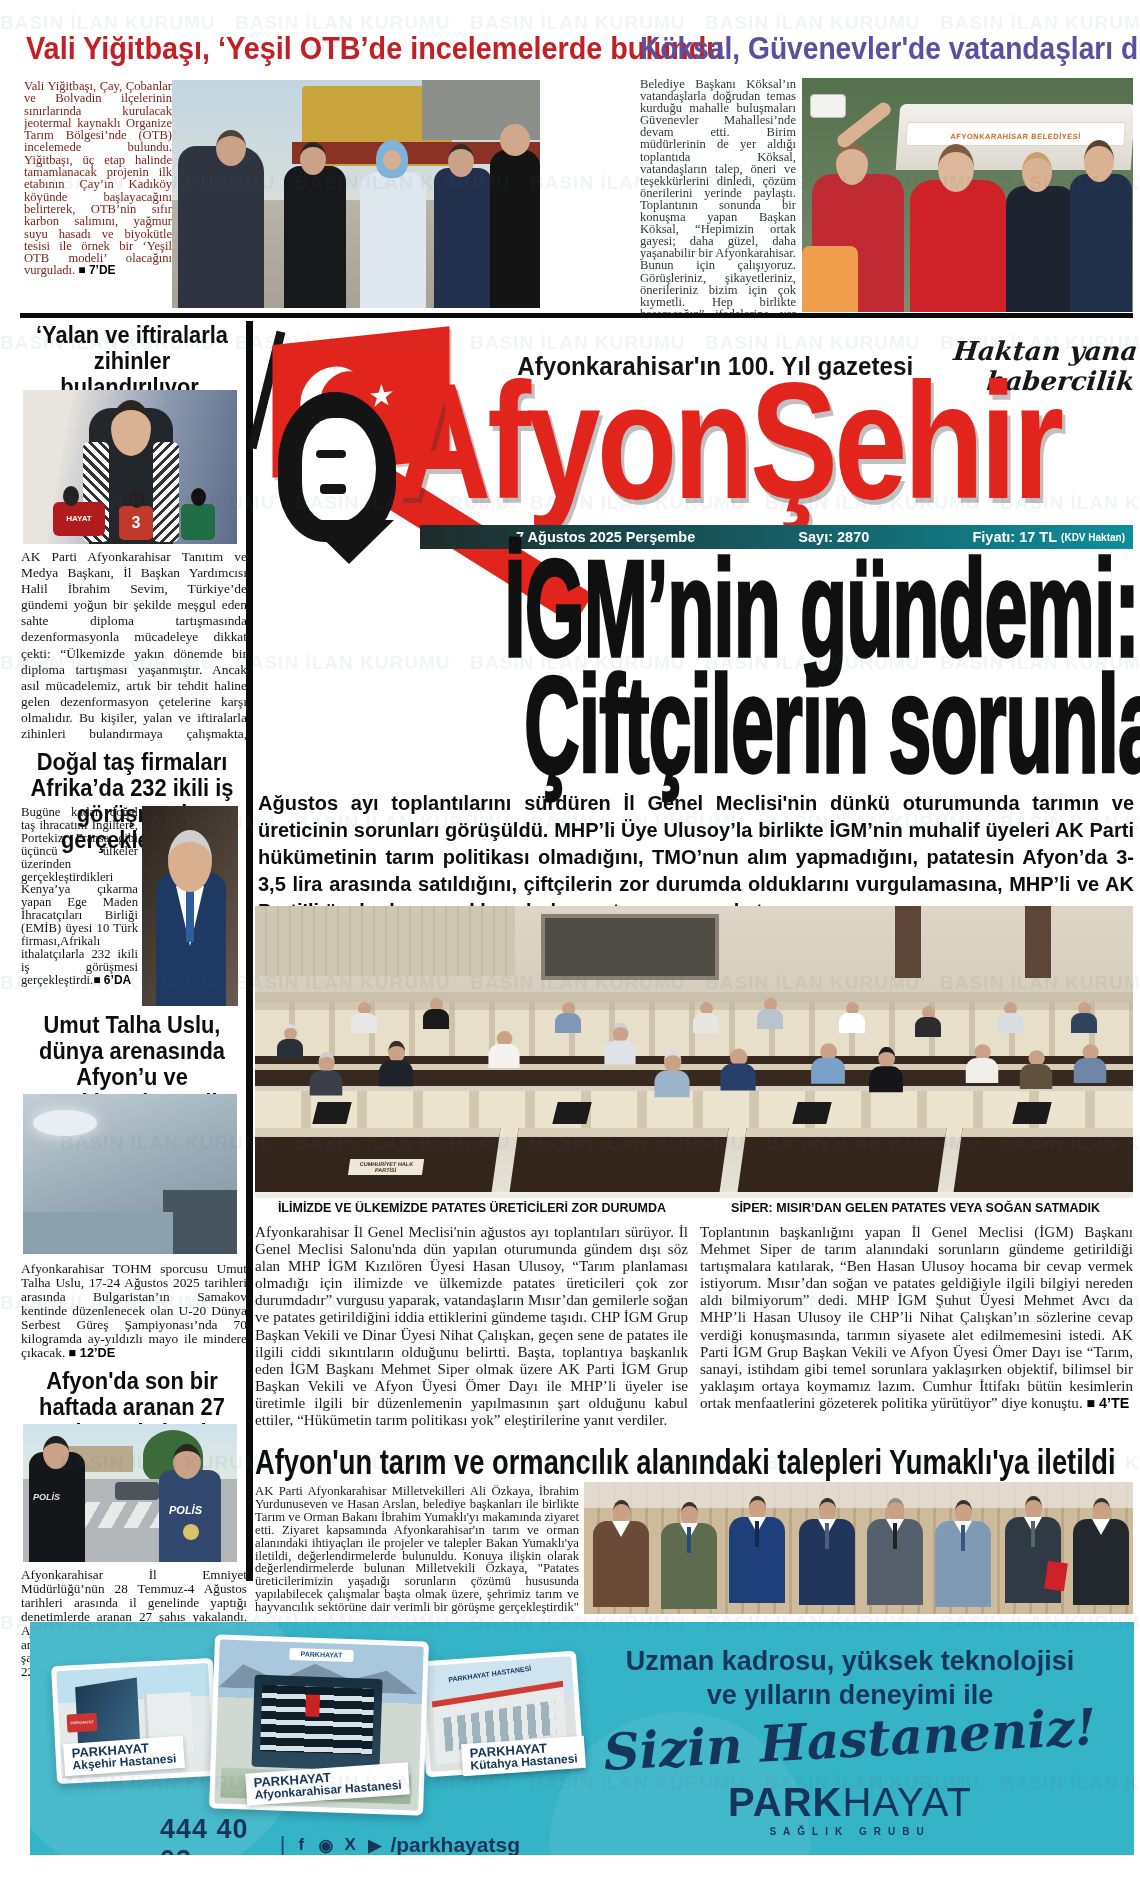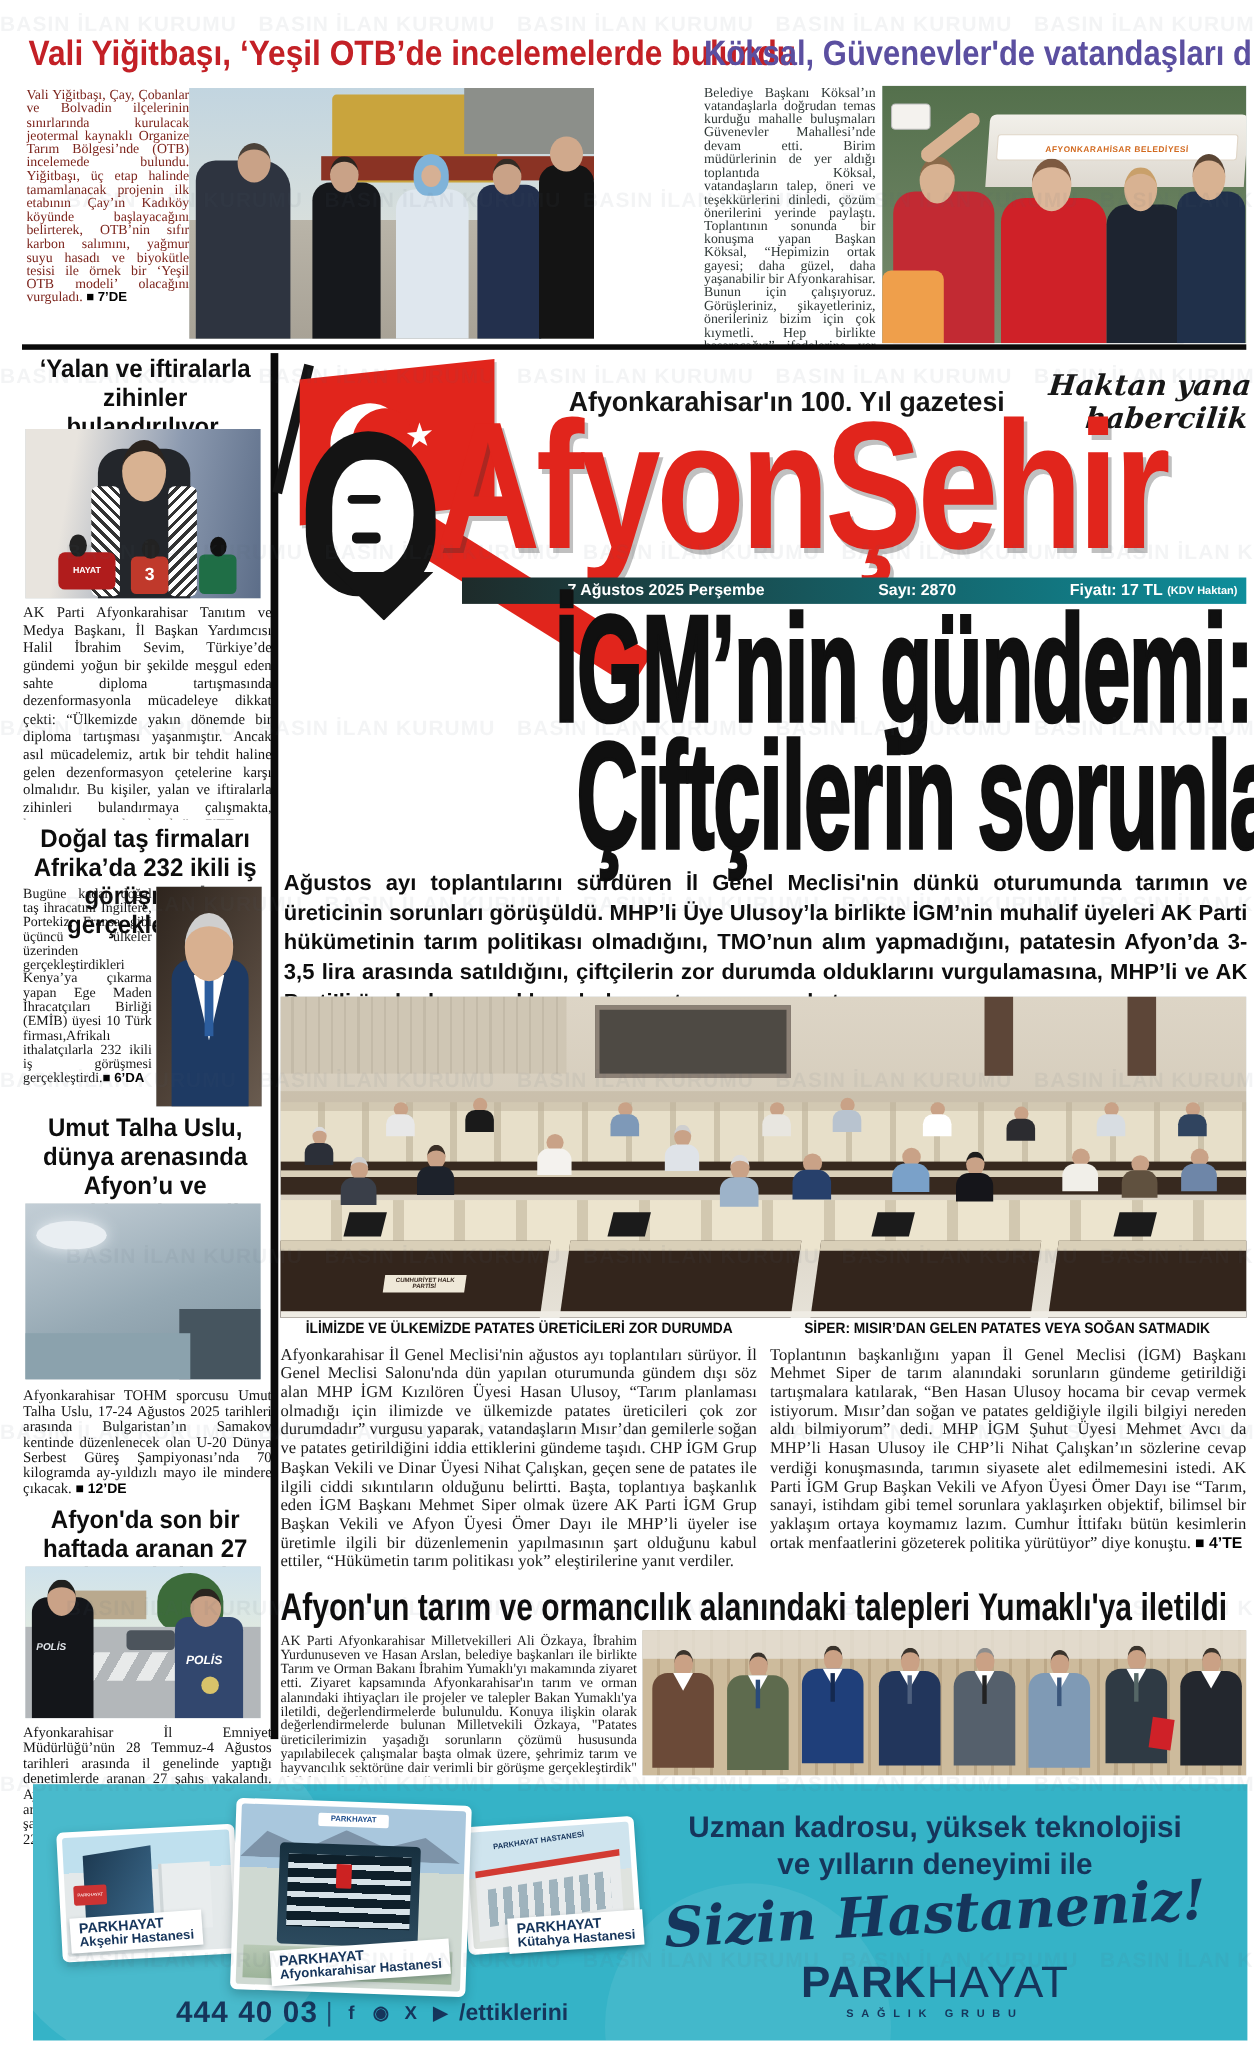--- a/index.html
+++ b/index.html
@@ -476,21 +476,21 @@
         <div class="l2">Kütahya Hastanesi</div>
       </div>
 
     <div class="abs ad-nav" style="left:130px;top:192px;width:360px;display:flex;align-items:center;gap:7px">
       <span style="font-weight:bold;font-size:27px;letter-spacing:1px">444 40 03</span>
       <span style="font-size:24px;font-weight:300;opacity:.8">|</span>
       <span class="sicon">f</span>
       <span class="sicon">◉</span>
       <span class="sicon">X</span>
       <span class="sicon">▶</span>
-      <span style="font-weight:bold;font-size:21px">/ettiklerini</span>
+      <span style="font-weight:bold;font-size:21px">/parkhayatsg</span>
     </div>
 
     <div class="abs ad-nav" style="left:555px;top:58px;width:530px;text-align:center;font-weight:bold;font-size:27px">ve yılların deneyimi ile</div>
     <div class="abs ad-nav" style="left:555px;top:24px;width:530px;text-align:center;font-weight:bold;font-size:27px">Uzman kadrosu, yüksek teknolojisi</div>
     <div class="abs ad-nav" style="left:545px;top:88px;width:550px;text-align:center;font-family:'DejaVu Serif',serif;font-style:italic;font-weight:bold;font-size:50px;transform:rotate(-3deg)">Sizin Hastaneniz!</div>
     <div class="abs ad-nav" style="left:555px;top:158px;width:530px;text-align:center;font-size:40px;letter-spacing:1px"><b>PARK</b><span style="font-weight:400">HAYAT</span></div>
     <div class="abs ad-nav" style="left:555px;top:204px;width:530px;text-align:center;font-size:10px;letter-spacing:7px;font-weight:bold">SAĞLIK GRUBU</div>
   </div>
 </div>
 

